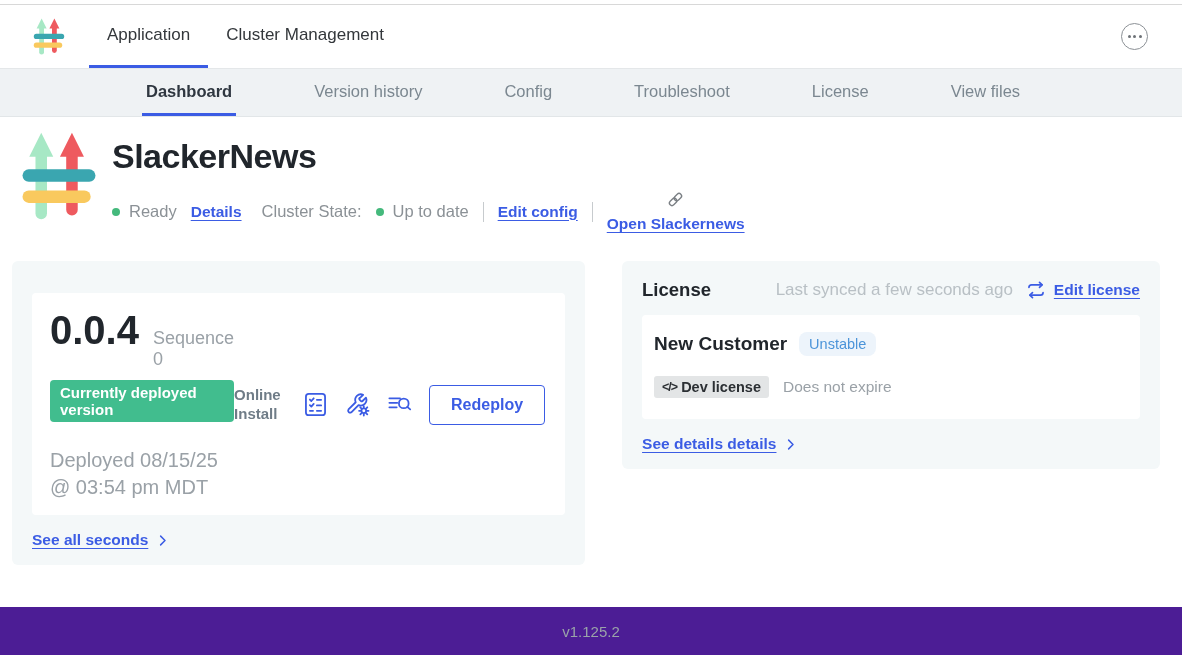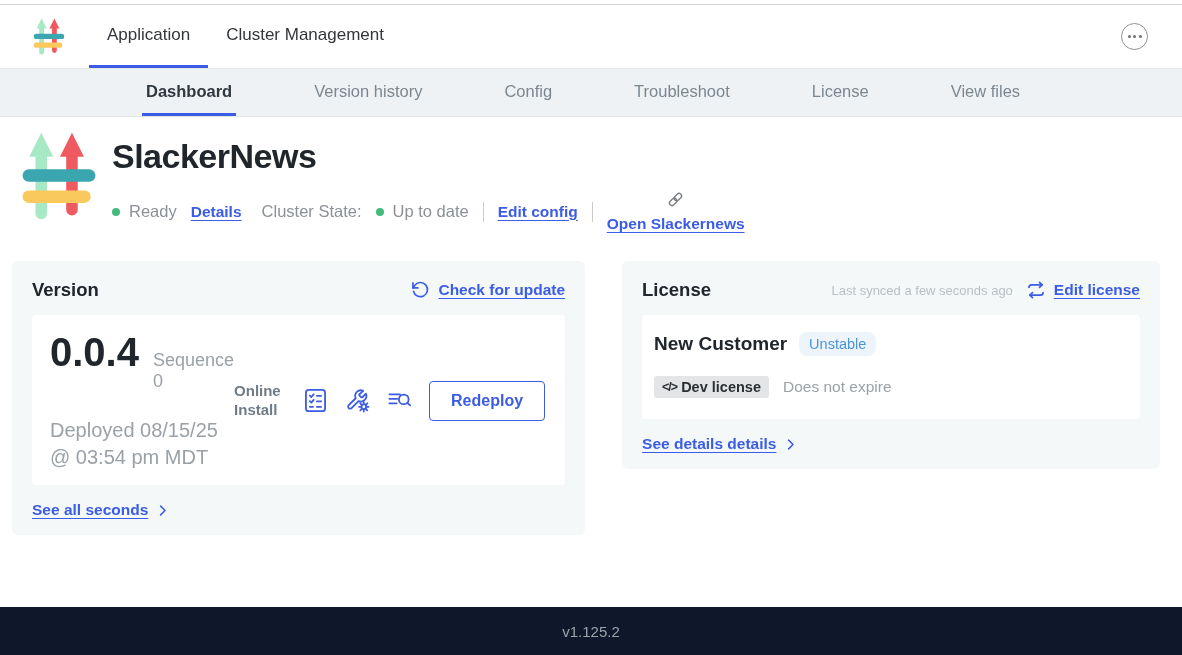--- a/index.html
+++ b/index.html
@@ -43,21 +43,21 @@
   .chain-svg { color:#7a7f84; }
 
   
   .cards { display:flex; align-items:flex-start; gap:37px; margin-top:28px; padding:0 22px 0 12px; }
   .card { flex:1; background:#f4f8f9; border-radius:6px; padding:18px 20px 16px; }
   .card-head { display:flex; align-items:center; justify-content:space-between; }
   .card-title { font-size:18.5px; font-weight:700; color:#21262c; }
   .head-link { display:inline-flex; align-items:center; gap:8px; font-size:15.5px; }
   .head-link svg { text-decoration:none; }
   .head-right { display:flex; align-items:center; gap:9px; }
-  .synced-text { font-size:13px; color:#b9c0c5; margin-right:4px; }
+  .synced-text { font-size:17px; color:#b9c0c5; margin-right:4px; }
   .inner { margin-top:14px; background:#fff; border-radius:4px; }
 
   
   .version-inner { padding:15px 18px 14px; display:flex; justify-content:space-between; align-items:center; }
   .ver-row { display:flex; align-items:baseline; }
   .ver-num { font-size:40px; font-weight:800; color:#21262c; }
   .ver-seq { margin-left:14px; font-size:18px; color:#9aa1a7; }
   .badge-green { display:inline-block; margin-top:10px; background:#41bd8e; color:#fff; font-size:15px; font-weight:600; padding:4px 10px; border-radius:4px; }
   .deployed { margin-top:25px; font-size:20px; color:#9aa1a7; max-width:218px; line-height:1.35; }
   .version-right { display:flex; align-items:center; gap:16px; padding-right:2px; }
@@ -72,21 +72,21 @@
   .license-inner { padding:17px 12px 21px; }
   .cust-row { display:flex; align-items:center; }
   .cust-name { font-size:19px; font-weight:700; color:#21262c; }
   .badge-blue { margin-left:12px; background:#edf4fb; color:#4b94d9; font-size:14.5px; padding:4px 10px; border-radius:8px; }
   .lic-row2 { margin-top:20px; display:flex; align-items:center; }
   .badge-gray { background:#e3e5e6; color:#2b2f33; font-size:14.5px; font-weight:700; padding:3px 8px; border-radius:3px; display:inline-flex; align-items:center; gap:4px; }
   .code-glyph { font-size:12.5px; font-weight:700; letter-spacing:-1px; }
   .expiry { margin-left:14px; font-size:15.5px; color:#9aa1a7; }
 
   
-  footer { height:48px; background:#0f172a; display:flex; align-items:center; justify-content:center; font-size:15px; color:#9aa3a9; }
+  footer { height:48px; background:#4c1d95; display:flex; align-items:center; justify-content:center; font-size:15px; color:#9aa3a9; }
 
   svg.stroke { fill:none; stroke:currentColor; stroke-width:1.7; stroke-linecap:round; stroke-linejoin:round; }
 </style>
 </head>
 <body>
 
 <div class="top-hairline"></div>
 
 <header class="topnav">
   <svg class="brand-logo" viewBox="0 0 80 100" aria-hidden="true">
@@ -165,37 +165,28 @@
           </svg>
           <span>Open Slackernews</span>
         </a>
       </div>
     </div>
   </section>
 
   <section class="cards">
 
     <div class="card">
-      <div class="card-head">
-        <div class="card-title">Version</div>
-        <a class="link head-link" style="text-decoration:none;">
-          <svg class="stroke" width="20" height="20" viewBox="0 0 24 24" style="stroke-width:2;">
-            <path d="M3.5 3.5v6h6"></path>
-            <path d="M4.2 13.5a8.5 8.5 0 1 0 1.6-7.3L3.5 9.5"></path>
-          </svg>
-          <span class="link">Check for update</span>
-        </a>
-      </div>
 
       <div class="inner version-inner">
         <div>
           <div class="ver-row">
             <span class="ver-num">0.0.4</span>
             <span class="ver-seq">Sequence 0</span>
           </div>
+          <span class="badge-green">Currently deployed version</span>
           <div class="deployed">Deployed 08/15/25 @ 03:54 pm MDT</div>
         </div>
         <div class="version-right">
           <div class="install-type">Online Install</div>
           <div class="icon-row">
             <span class="icon-btn">
               <svg class="stroke" width="27" height="27" viewBox="0 0 24 24" style="stroke-width:1.6;">
                 <rect x="3.5" y="2.5" width="17" height="19" rx="2.5"></rect>
                 <path d="M7 7.6l1.3 1.3 2.1-2.4"></path>
                   <line x1="13.2" y1="7.8" x2="17" y2="7.8"></line>

